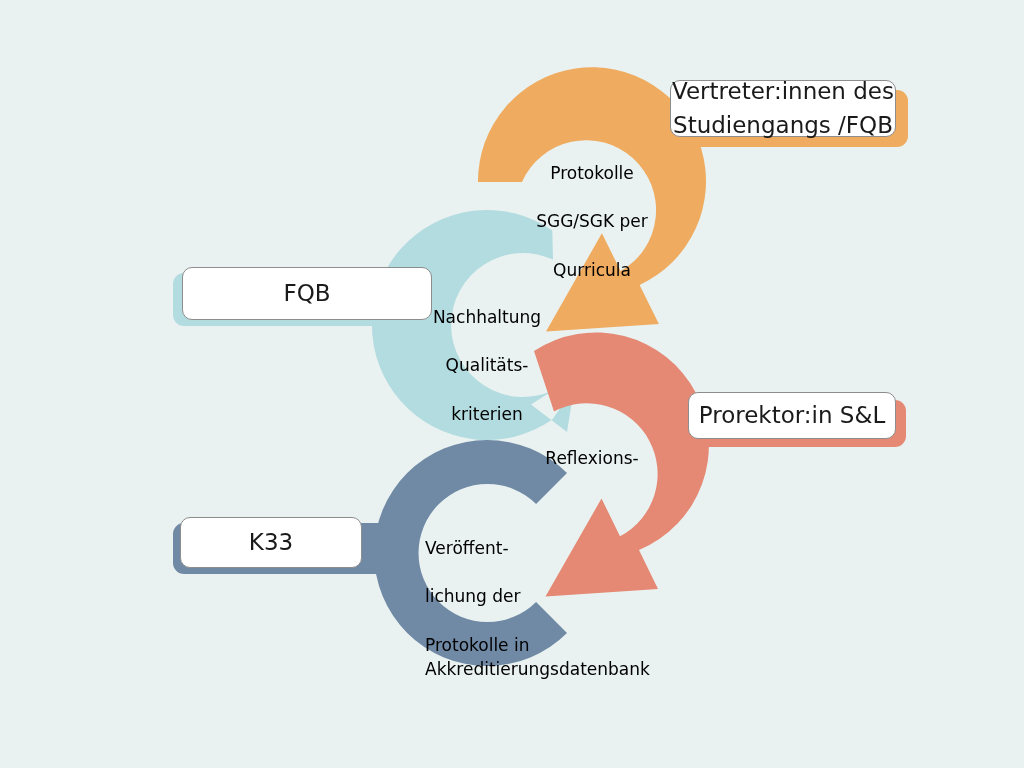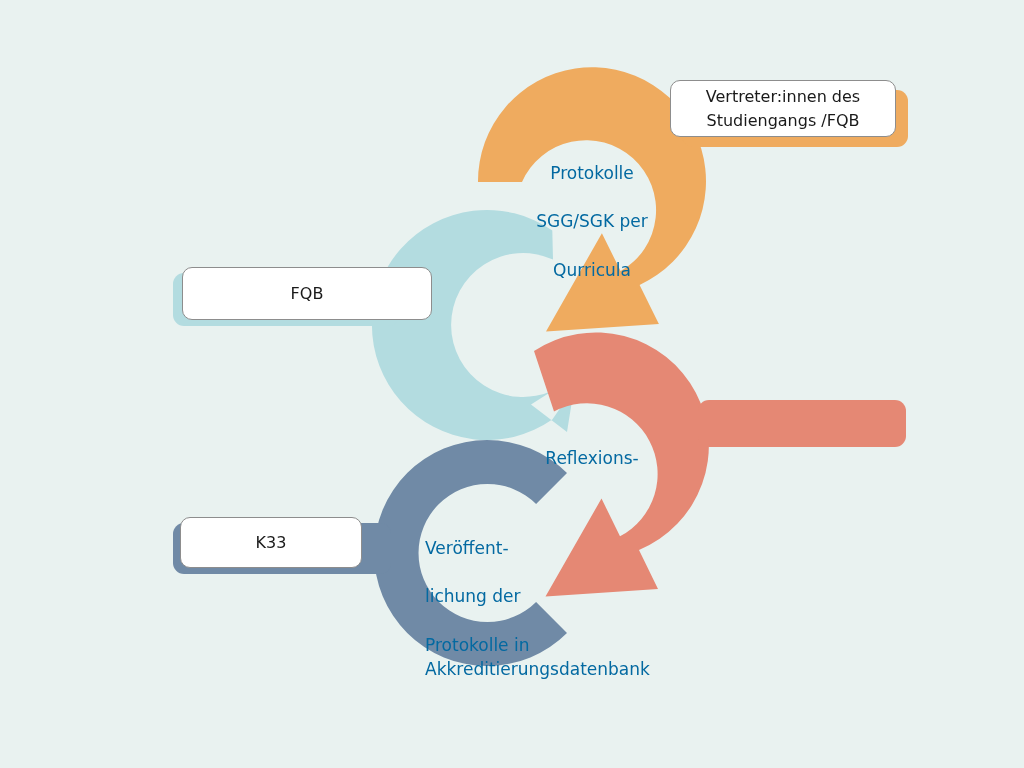--- a/index.html
+++ b/index.html
@@ -32,35 +32,35 @@
     position: absolute;
     box-sizing: border-box;
     background: #ffffff;
     border: 1px solid #8d8d8d;
     border-radius: 10px;
     display: flex;
     align-items: center;
     justify-content: center;
     text-align: center;
     color: #1a1a1a;
-    font-size: 16px;
+    font-size: 23px;
     line-height: 1.45;
     z-index: 5;
   }
   .label-shadow {
     position: absolute;
     border-radius: 11px;
     z-index: 4;
   }
 
   
   .hub-text {
     position: absolute;
     text-align: center;
-    color: #0369a1;
+    color: #000000;
     font-size: 17px;
     line-height: 1.42;
     z-index: 6;
     white-space: pre-line;
   }
   .hub-text .u {
   }
   .hub-line {
     display: block;
   }
@@ -105,20 +105,25 @@
              A 69,69 0 1 1 536.1,504.0
              Z"></path>
   </svg>
 
   <div class="hub-text" id="hub-protokolle" style="left:512px; top:137px; width:160px;">
     <span class="hub-line">Protokolle</span>
     <span class="hub-line">SGG/SGK  per</span>
     <span class="hub-line">Qurricula</span>
   </div>
 
+  <div class="hub-text" id="hub-nachhaltung" style="left:407px; top:281px; width:160px;">
+    <span class="hub-line">Nachhaltung</span>
+    <span class="hub-line">Qualitäts-</span>
+    <span class="hub-line">kriterien</span>
+  </div>
 
   <div class="hub-text" id="hub-reflexionsbericht" style="left:512px; top:422px; width:160px;">
     <span class="hub-line">Reflexions-</span>
   </div>
 
   <div class="hub-text" id="hub-veroeffentlichung" style="left:425px; top:512px; width:330px; text-align:left;">
     <span class="hub-line">Veröffent-</span>
     <span class="hub-line">lichung der</span>
     <span class="hub-line"><span>Protokolle in </span><span class="u">Akkreditierungsdatenbank</span></span>
   </div>
@@ -130,19 +135,22 @@
       <span class="hub-line">Studiengangs /FQB</span>
     </div>
   </div>
 
   <div class="label-shadow" style="left:173px; top:273px; width:226px; height:53px; background:#b3dce0;"></div>
   <div class="label-box" id="box-fqb" style="left:182px; top:267px; width:250px; height:53px;">
     <span>FQB</span>
   </div>
 
   <div class="label-shadow" style="left:698px; top:400px; width:208px; height:47px; background:#e58874;"></div>
+  <div class="label-box" id="box-prorektor" style="left:688px; top:392px; width:208px; height:47px;">
+    <span>Prorektor:in S&amp;L</span>
+  </div>
 
   <div class="label-shadow" style="left:173px; top:523px; width:218px; height:51px; background:#708aa6;"></div>
   <div class="label-box" id="box-k33" style="left:180px; top:517px; width:182px; height:51px;">
     <span>K33</span>
   </div>
 
 </div>
 
 </body></html>

